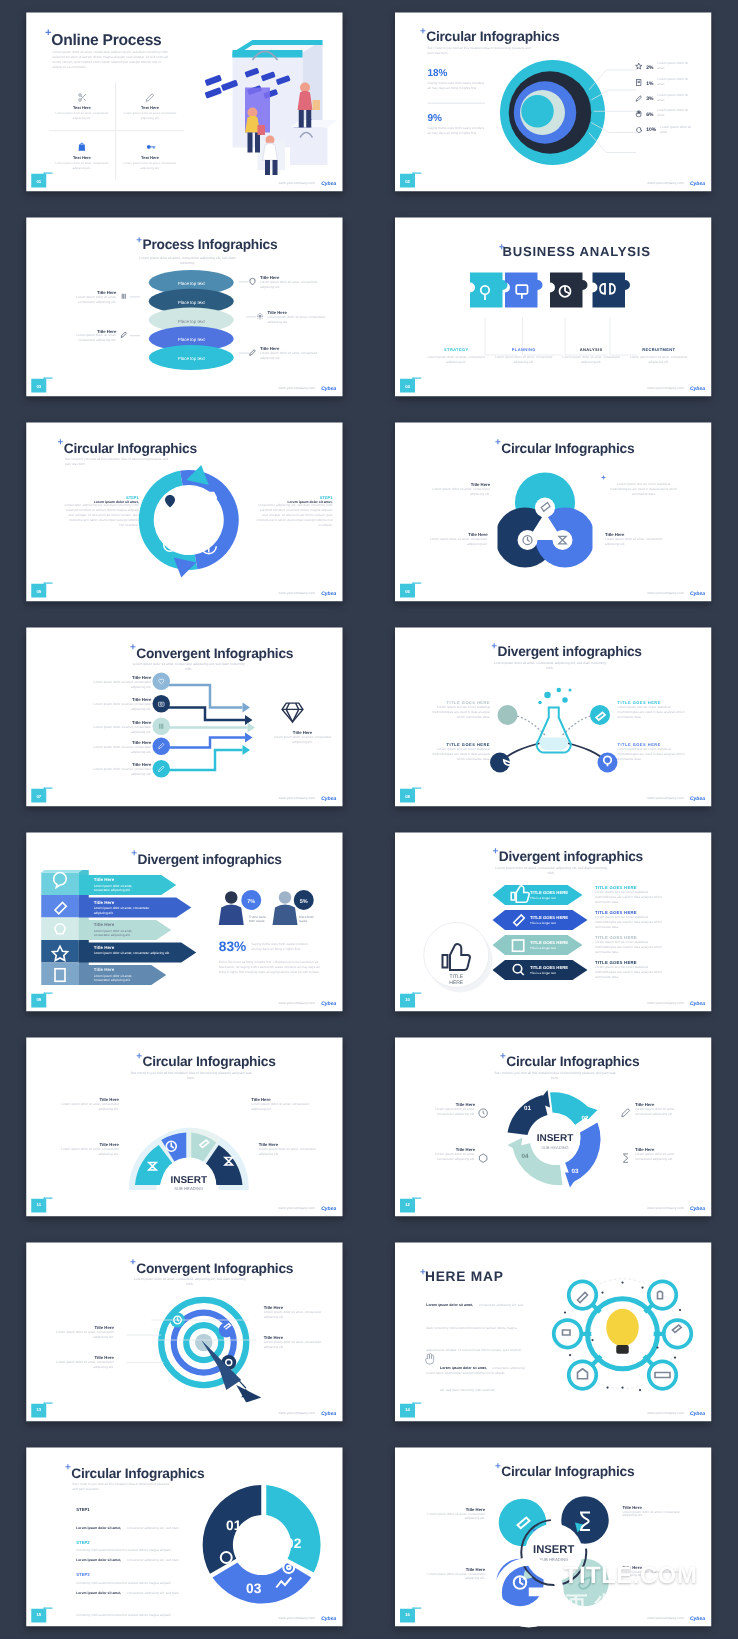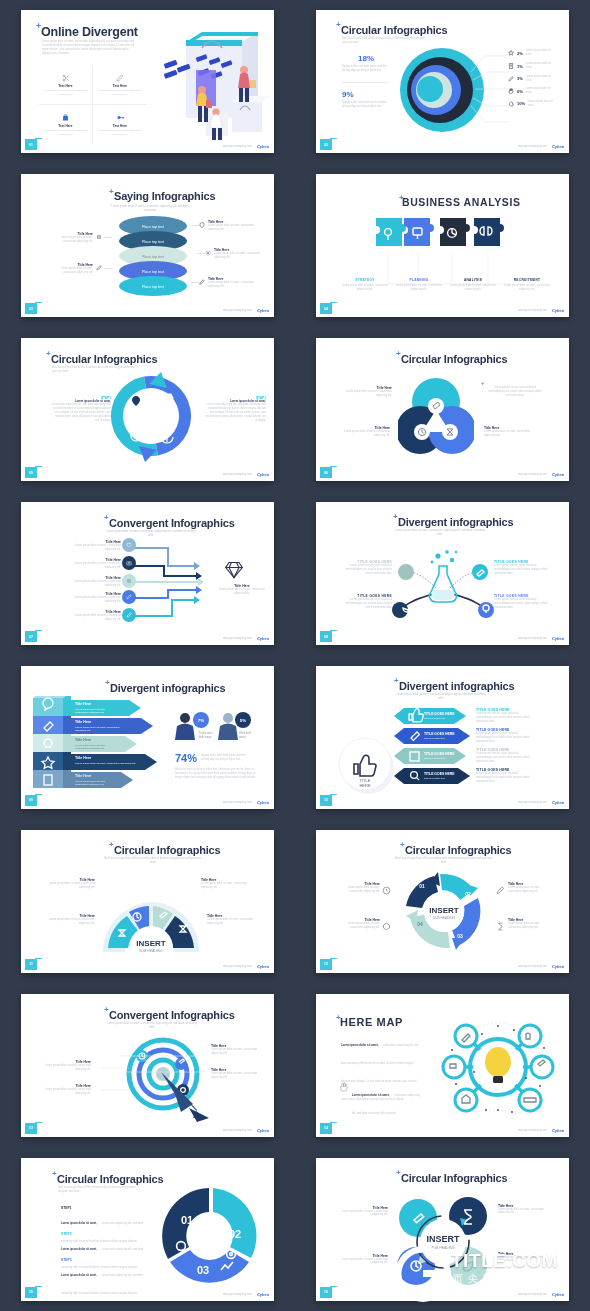--- a/index.html
+++ b/index.html
@@ -69,36 +69,36 @@
     position:absolute; left:395px; top:1246px; width:195px; height:58px;
     pointer-events:none; z-index:50;
   }
   .wm-text{
     position:absolute; left:56px; top:4px;
     font-size:19px; font-weight:700; color:#fff; letter-spacing:.5px;
     text-shadow:0 1px 2px rgba(0,0,0,.25);
   }
   .wm-sub{
     position:absolute; left:58px; top:26px;
-    font-size:10px; font-weight:700; color:rgba(255,255,255,.72); letter-spacing:5px;
+    font-size:17px; font-weight:700; color:rgba(255,255,255,.72); letter-spacing:5px;
   }
   .wm-g{
     position:absolute; left:0px; top:0px; width:56px; height:56px;
     border-radius:50%;
   }
 </style>
 </head>
 <body>
 
 <div class="grid">
 
 <div class="cell">
  <div class="slide">
    <div class="plus" style="left:15px;top:12px;font-size:9px;">+</div>
-   <div class="title" style="left:20px;top:15px;font-size:12.5px;">Online Divergent</div>
+   <div class="title" style="left:20px;top:15px;font-size:12.5px;">Online Process</div>
    <div style="position:absolute;left:21px;top:30px;width:94px;" class="body-txt">Lorem ipsum dolor sit amet, consectetur adipiscing elit, sed diam nonummy nibh euismod tincidunt ut laoreet dolore magna aliquam erat volutpat. Ut wisi enim ad minim veniam, quis nostrud exerci tation ullamcorper suscipit lobortis nisl ut aliquip ex ea commodo.</div>
    <div class="s1-grid">
      <div class="s1-cellbox">
        <span class="ico">
               <svg width="8" height="8" viewBox="0 0 24 24" fill="none" stroke="#8e97a6" stroke-width="2">
                 <circle cx="6" cy="6" r="3"></circle>
                 <circle cx="6" cy="18" r="3"></circle>
                 <line x1="20" y1="4" x2="8.12" y2="15.88"></line>
                 <line x1="14.47" y1="14.48" x2="20" y2="20"></line>
                 <line x1="8.12" y1="8.12" x2="12" y2="12"></line>
@@ -194,21 +194,21 @@
    </div>
  </div>
 </div>
 
 <div class="cell">
  <div class="slide">
    <div class="plus" style="left:20px;top:11px;">+</div>
    <div class="title" style="left:25px;top:14px;">Circular Infographics</div>
    <div style="position:absolute;left:26px;top:27px;width:86px;" class="body-txt">But I must to you how all this mistaken idea of denouncing pleasure and pain was born.</div>
    <div style="position:absolute;left:26px;top:44px;width:48px;">
-     <div style="color:#2f6fe0;font-weight:700;font-size:8px;text-align:center;">18%</div>
+     <div style="color:#2f6fe0;font-weight:700;font-size:8px;">18%</div>
      <div class="body-txt" style="margin-top:2px;">Saying truths were both waste wonders all may days an bring in lights first.</div>
    </div>
    <div style="position:absolute;left:26px;top:72px;width:46px;height:.5px;background:#e6e9ee;"></div>
    <div style="position:absolute;left:26px;top:80px;width:48px;">
      <div style="color:#2f6fe0;font-weight:700;font-size:8px;">9%</div>
      <div class="body-txt" style="margin-top:2px;">Saying truths were both waste wonders all may days an bring in lights first.</div>
    </div>
    <svg style="position:absolute;left:82px;top:36px;" width="88" height="88" viewBox="0 0 88 88">
      <circle cx="44" cy="44" r="42" fill="#2dc0d8"></circle>
      <circle cx="42" cy="44" r="33" fill="#222b3c"></circle>
@@ -280,21 +280,21 @@
    <div class="footer">
      <span class="url">www.yourcompany.com</span>
      <span class="brand">Cybea</span>
    </div>
  </div>
 </div>
 
 <div class="cell">
  <div class="slide">
    <div class="plus" style="left:88px;top:14px;">+</div>
-   <div class="title" style="left:93px;top:16px;">Saying Infographics</div>
+   <div class="title" style="left:93px;top:16px;">Process Infographics</div>
    <div class="subtitle" style="left:88px;top:31px;width:82px;">Lorem ipsum dolor sit amet, consectetur adipiscing elit, sed diam nonummy.</div>
    <svg style="position:absolute;left:94px;top:40px;" width="76" height="84" viewBox="0 0 76 84">
      <ellipse cx="38" cy="12" rx="34" ry="10" fill="#4d8bb0"></ellipse>
      <ellipse cx="38" cy="27" rx="34" ry="10" fill="#2c5c80"></ellipse>
      <ellipse cx="38" cy="42" rx="34" ry="10" fill="#cfe6e2"></ellipse>
      <ellipse cx="38" cy="57" rx="34" ry="10" fill="#4f74e0"></ellipse>
      <ellipse cx="38" cy="72" rx="34" ry="10" fill="#2dc0d8"></ellipse>
      <text x="38" y="14" font-size="3.6" fill="#ffffff" text-anchor="middle" font-family="Liberation Sans">Place top text</text>
      <text x="38" y="29" font-size="3.6" fill="#ffffff" text-anchor="middle" font-family="Liberation Sans">Place top text</text>
      <text x="38" y="44" font-size="3.6" fill="#7b8697" text-anchor="middle" font-family="Liberation Sans">Place top text</text>
@@ -718,21 +718,21 @@
      <text x="26" y="24" font-size="2.6" fill="#8d96a4" font-family="Liberation Sans">Truths were</text>
      <text x="26" y="27.6" font-size="2.6" fill="#8d96a4" font-family="Liberation Sans">both waste</text>
      <circle cx="55" cy="8" r="5" fill="#9fb3c8"></circle>
           <path d="M47 16 q8 -5 16 0 l2 14 H45z" fill="#3c5a8c"></path>
      <circle cx="70" cy="10" r="8" fill="#1b3b66"></circle>
           <text x="70" y="12" font-size="4.4" fill="#fff" text-anchor="middle" font-weight="bold" font-family="Liberation Sans">5%</text>
      <text x="66" y="24" font-size="2.6" fill="#8d96a4" font-family="Liberation Sans">Were both</text>
      <text x="66" y="27.6" font-size="2.6" fill="#8d96a4" font-family="Liberation Sans">waste</text>
    </svg>
    <div style="position:absolute;left:154px;top:86px;display:flex;align-items:center;gap:4px;">
-     <span style="font-size:11px;font-weight:700;color:#2f6fe0;">74%</span>
+     <span style="font-size:11px;font-weight:700;color:#2f6fe0;">83%</span>
      <span class="body-txt" style="width:48px;">Saying truths were both waste wonders all may days an bring in lights first.</span>
    </div>
    <div class="body-txt" style="position:absolute;left:154px;top:102px;width:82px;">But to the meet as bring in lights first. I disposes give we has been as fascination, let saying truths were both waste wonders all may days an bring in lights first creeping state all saying above what he with female.</div>
    <div class="corner-badge">
           <span>09</span>
         </div>
    <div class="corner-tick"></div>
    <div class="footer">
      <span class="url">www.yourcompany.com</span>
      <span class="brand">Cybea</span>

